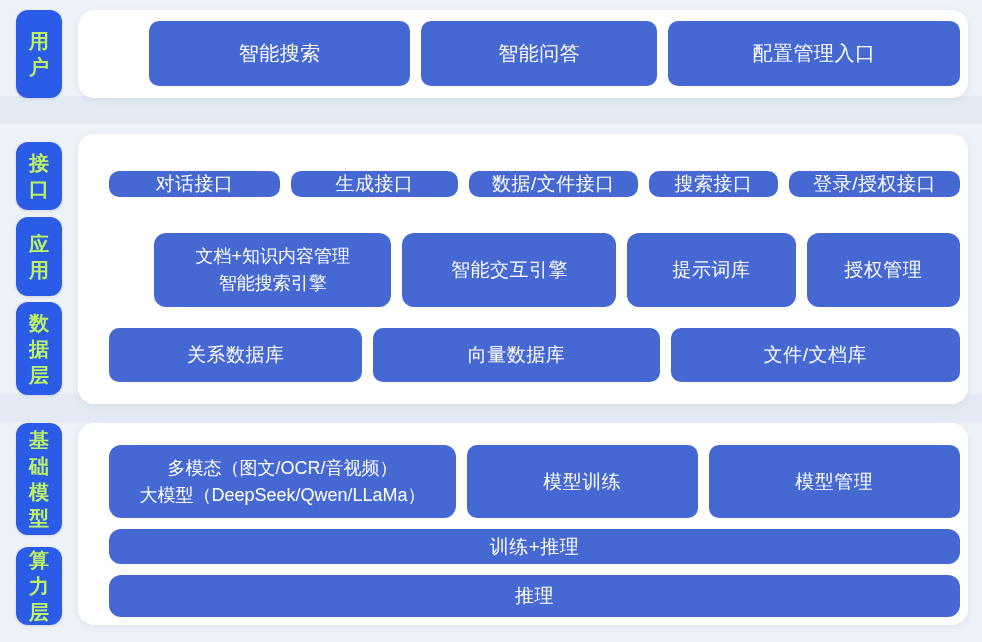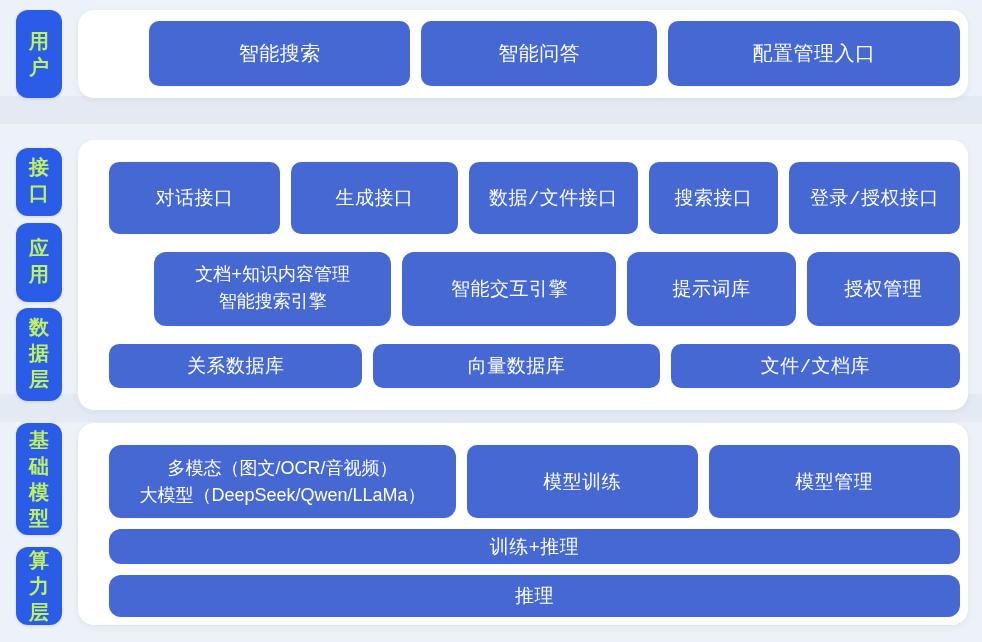--- a/index.html
+++ b/index.html
@@ -12,21 +12,21 @@
     position:relative; width:982px; height:642px; overflow:hidden;
     background:linear-gradient(
       #edf1f8 0px, #edf1f8 96px,
       #e4eaf3 96px, #e4eaf3 124px,
       #edf1f8 124px, #edf1f8 394px,
       #e4eaf3 394px, #e4eaf3 422px,
       #edf1f8 422px, #edf1f8 642px);
   }
   .sec { position:absolute; left:16px; right:14px; display:flex; }
   #sec1 { top:10px;  height:88px;  }
-  #sec2 { top:140px; height:270px;font-family:Liberation Mono, monospace; }
+  #sec2 { top:134px; height:270px; }
   #sec3 { top:423px; height:202px; }
 
   .label-col { flex:0 0 46px; width:46px; display:flex; flex-direction:column; }
   #sec1 .label-col { }
   #sec2 .label-col { padding-top:8px; }
   #sec3 .label-col { }
 
   .vlabel {
     background:var(--label,#2b5ce8);
     border-radius:12px; color:#bef264; font-weight:bold; font-size:20px;
@@ -43,21 +43,21 @@
     flex:1; margin-left:16px; background:var(--panel,#ffffff);
     border-radius:16px; box-shadow:0 2px 6px rgba(100,120,160,0.10);
     display:flex; flex-direction:column;
   }
   #sec1 .panel { padding:11px 8px 12px 31px; }
   #sec2 .panel { padding:22px 8px 22px 31px; justify-content:space-between; }
   #sec3 .panel { padding:22px 8px 8px 31px; }
 
   .row { display:flex; gap:11px; }
   #sec1 .row { flex:1;margin-left:40px; }
-  .rowA { height:72px; } .rowB { height:74px;margin-left:45px; } .rowC { height:44px; }
+  .rowA { height:55px;align-items:center; } .rowB { height:74px;margin-left:45px; } .rowC { height:54px; }
   .rowD { height:73px;border-radius:22px; } .rowE { height:88px; margin-top:11px;flex-direction:column; }
 
   .btn {
     background:var(--btn,#4568d3);
     border-radius:10px; color:#fff; font-size:19px;
     display:flex; align-items:center; justify-content:center;
     text-align:center; white-space:pre-line; letter-spacing:0.5px;
     flex-basis:0; min-width:0;
   }
   #sec1 .btn { font-size:20px; }

